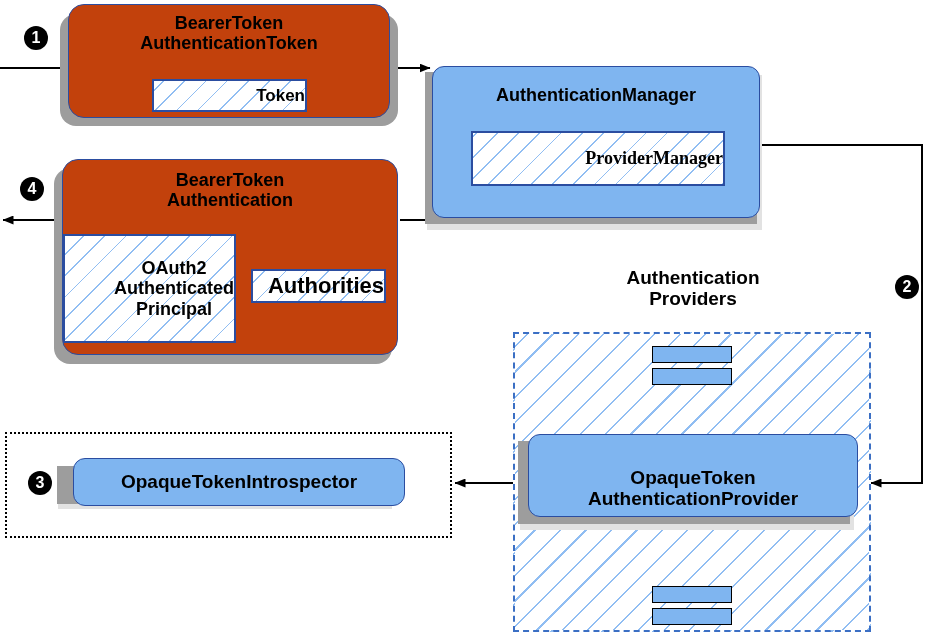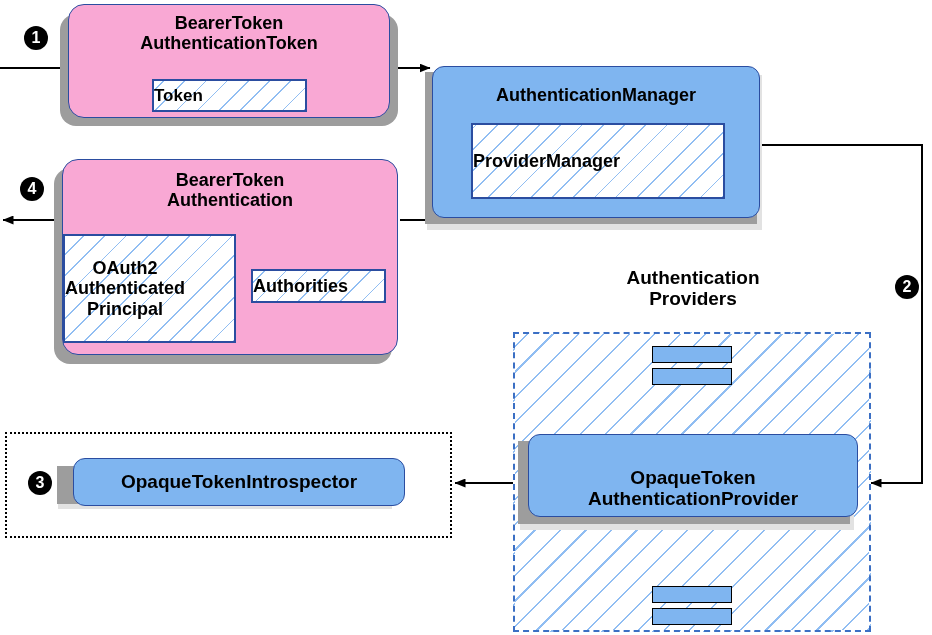--- a/index.html
+++ b/index.html
@@ -20,21 +20,21 @@
   
   .shadow-dark {
     background: #9d9d9d;
   }
   .shadow-light {
     background: #e2e2e2;
   }
 
   
   .panel {
-    background: #f9a8d4;
+    background: #c2410c;
     border: 1.5px solid #2b4da0;
     border-radius: 16px;
   }
   .panel-sq {
     background: #7fb5f0;
     border: 1.5px solid #2b4da0;
     border-radius: 12px;
   }
   .panel-title {
     position: absolute;
@@ -53,21 +53,21 @@
     background-image: repeating-linear-gradient(
       -45deg,
       rgba(125,178,240,0.85) 0px,
       rgba(125,178,240,0.85) 1.2px,
       rgba(0,0,0,0) 1.2px,
       rgba(0,0,0,0) 15px
     );
     border: 2px solid #2b4da0;
     display: flex;
     align-items: center;
-    justify-content: flex-start;
+    justify-content: flex-end;
   }
   .hatch-white > span {
     font-weight: bold;
     color: #000;
     text-align: center;
     line-height: 1.12;
     white-space: pre-line;
   }
 
   
@@ -167,40 +167,40 @@
 AuthenticationToken</div>
     <div class="abs hatch-white" style="left:83px; top:74px; width:155px; height:33px;">
       <span style="font-size:17px;">Token</span>
     </div>
   </div>
 
   <div class="abs shadow-light" style="left:427px; top:75px; width:335px; height:155px;"></div>
   <div class="abs shadow-dark" style="left:425px; top:72px; width:332px; height:152px;"></div>
   <div class="abs panel-sq" style="left:432px; top:66px; width:328px; height:152px;">
     <div class="panel-title" style="top:18px; font-size:18px;">AuthenticationManager</div>
-    <div class="abs hatch-white" style="left:38px; top:56px; width:254px; height:76px;">
+    <div class="abs hatch-white" style="left:38px; top:64px; width:254px; height:55px;font-family:Liberation Serif, serif;">
       <span style="font-size:18px;">ProviderManager</span>
     </div>
   </div>
 
   <div class="abs step" style="left:20px; top:177px;">
     <span>4</span>
   </div>
 
   <div class="abs shadow-dark" style="left:54px; top:168px; width:338px; height:196px; border-radius:16px;"></div>
   <div class="abs panel" style="left:62px; top:159px; width:336px; height:196px;">
     <div class="panel-title" style="top:10px; font-size:18px;">BearerToken
 Authentication</div>
     <div class="abs hatch-white" style="left:0; top:74px; width:173px; height:109px;">
       <span style="font-size:18px;">OAuth2
 Authenticated
 Principal</span>
     </div>
     <div class="abs hatch-white" style="left:188px; top:109px; width:135px; height:34px;">
-      <span style="font-size:18px;">Authorities</span>
+      <span style="font-size:22px;">Authorities</span>
     </div>
   </div>
 
   <div class="abs caption" style="left:563px; top:267px; width:260px; font-size:19px;">Authentication
 Providers</div>
 
   <div class="abs step" style="left:895px; top:275px;">
     <span>2</span>
   </div>
 

